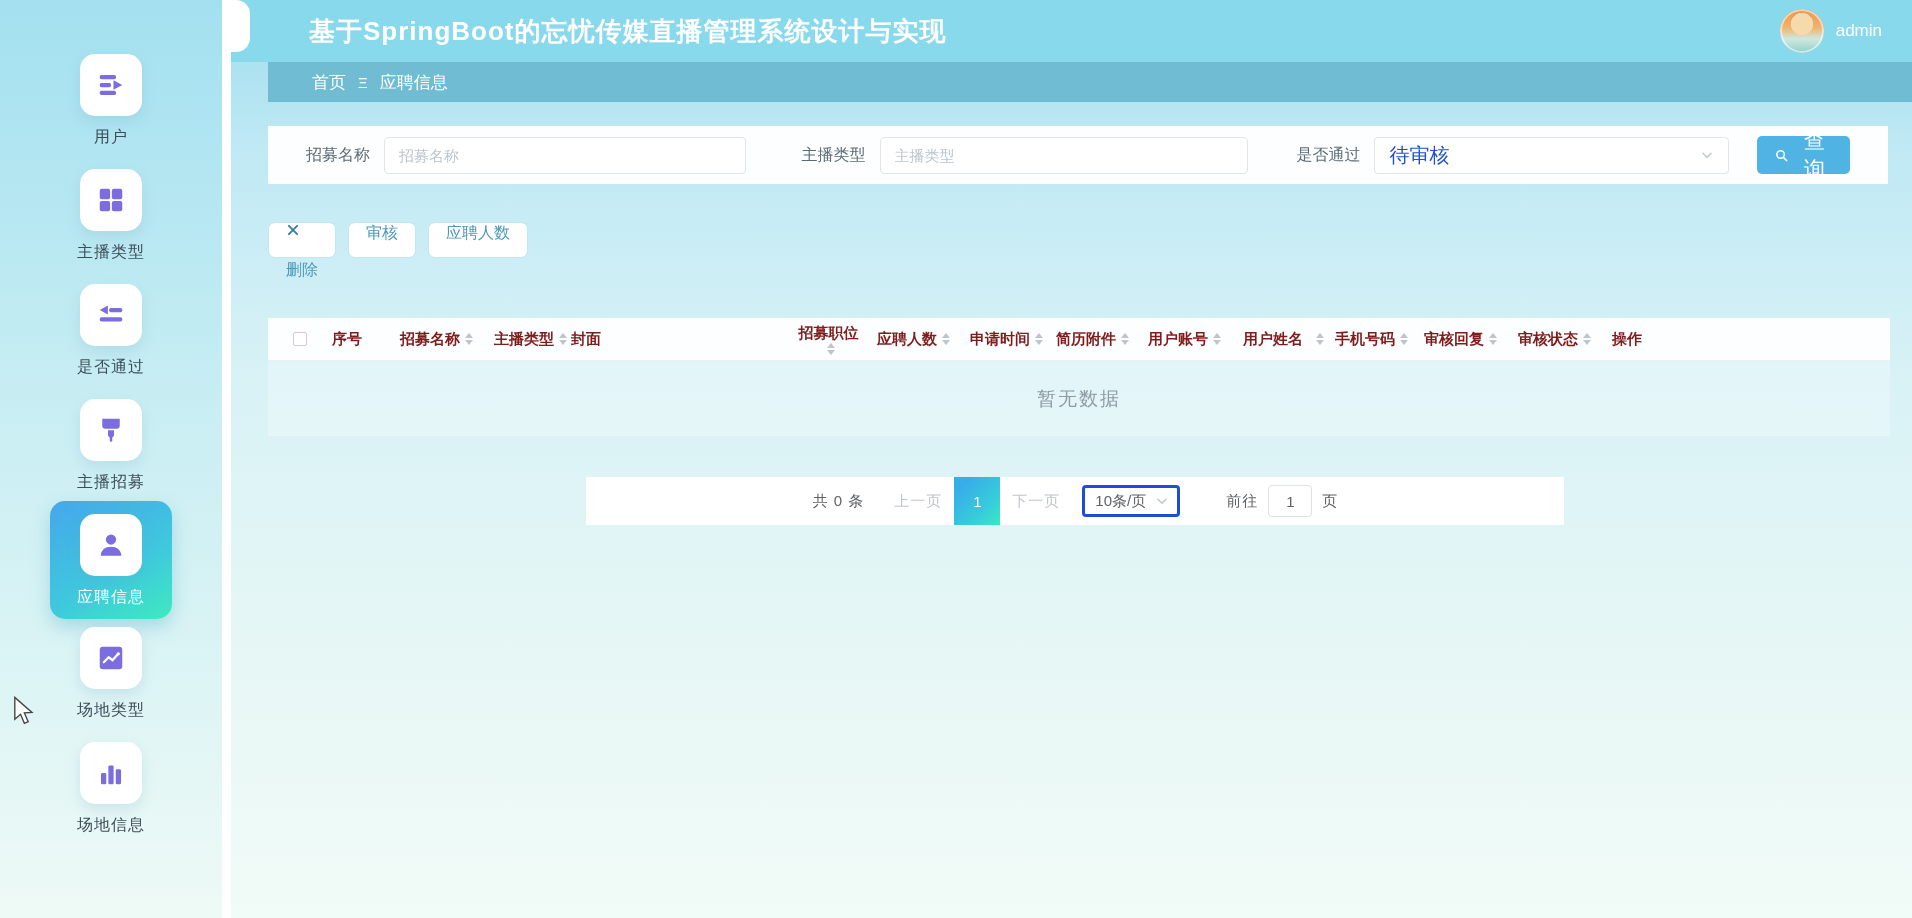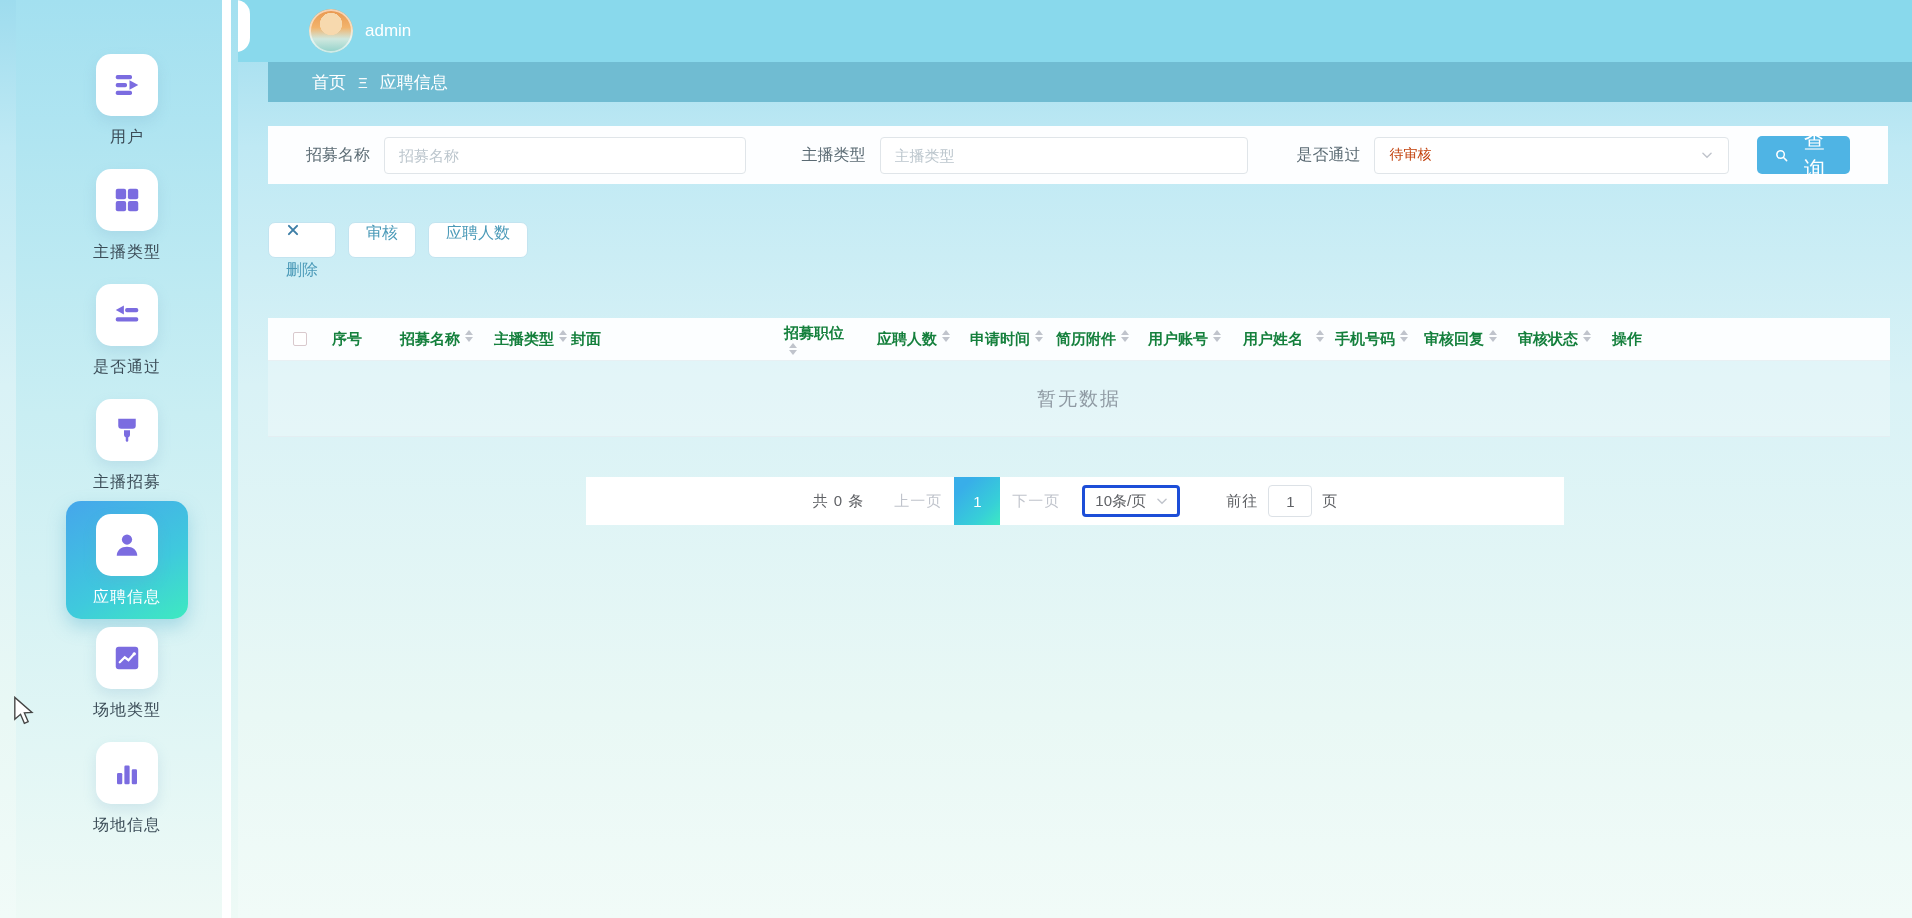--- a/index.html
+++ b/index.html
@@ -3,21 +3,21 @@
 <meta charset="utf-8">
 <style>
   * { margin:0; padding:0; box-sizing:border-box; }
   html,body { width:1912px; height:918px; overflow:hidden; }
   body { font-family:"Liberation Sans","DejaVu Sans",sans-serif; }
 
   #app { position:relative; width:1912px; height:918px;
     background:linear-gradient(180deg,#9edcee 0%,#bfe9f4 16%,#d9f2f6 42%,#e9f8f5 78%,#f1fbf8 100%); }
 
   
-  .sidebar { position:absolute; left:16px; top:0; width:222px; height:918px;
+  .sidebar { position:absolute; left:0; top:0; width:222px; height:918px;
     background:linear-gradient(180deg,#a3e0f0 0%,#c9eef3 45%,#eefaf6 100%); z-index:3; }
   .side-divider { position:absolute; left:222px; top:0; width:9px; height:918px; background:#ffffff; z-index:3; }
   .corner-deco { position:absolute; left:210px; top:0px; width:40px; height:52px; background:#ffffff; border-radius:14px; z-index:2; }
   .side-nav { display:flex; flex-direction:column; align-items:center; padding-top:54px; }
   .side-item { display:flex; flex-direction:column; align-items:center; margin-bottom:21px; cursor:pointer; }
   .icon-card { width:62px; height:62px; background:#ffffff; border-radius:15px;
     display:flex; align-items:center; justify-content:center;
     box-shadow:0 6px 14px rgba(110,160,195,.20); }
   .icon-card .icon { width:30px; height:30px; color:#7b6ce0; display:block; }
   .icon-card .icon svg { width:30px; height:30px; display:block; }
@@ -49,40 +49,40 @@
     display:flex; align-items:center; padding:0 38px; }
   .f-label { font-size:16px; color:#5b6b74; margin-right:14px; white-space:nowrap; }
   .f-input { height:37px; border:1px solid #e0e5e9; border-radius:4px; padding:0 14px;
     font-size:15px; color:#606266; background:#fff; outline:none;
     font-family:"Liberation Sans","DejaVu Sans",sans-serif; }
   .f-input::placeholder { color:#bcc6cd; }
   .w-recruit { width:400px; margin-right:56px; }
   .w-type { width:408px; margin-right:48px; }
   .f-select { width:392px; height:37px; border:1px solid #e0e5e9; border-radius:4px;
     background:#fff; display:flex; align-items:center; padding:0 14px; cursor:pointer; margin-right:28px; }
-  .f-select .sel-value { flex:1; font-size:14px; color:#c2410c; }
+  .f-select .sel-value { flex:1; font-size:20px; color:#1d4ed8; }
   .chev { width:14px; height:14px; color:#c0c4cc; }
   .chev svg { width:14px; height:14px; display:block; }
   .btn-query { height:38px; padding:0 17px; background:#4fb4e4; border:none; border-radius:5px;
     color:#fff; font-size:21px; display:flex; align-items:center; gap:7px; cursor:pointer;
     font-family:"Liberation Sans","DejaVu Sans",sans-serif; }
   .btn-query .q-icon { width:17px; height:17px; display:block; }
 
   
   .toolbar { margin:38px 0 0 37px; display:flex; gap:12px; }
   .tbtn { height:36px; padding:0 17px; background:#ffffff; border:1px solid #c3e4f0; border-radius:7px;
     color:#4b9ab8; font-size:16px; display:flex; align-items:flex-start; gap:23px; cursor:pointer;
     font-family:"Liberation Sans","DejaVu Sans",sans-serif;flex-direction:column; }
   .tbtn .x-icon { width:14px; height:14px; color:#3d7ea6; display:block; }
   .tbtn .x-icon svg { width:14px; height:14px; display:block; }
 
   
   .table-wrap { margin:60px 22px 0 37px; }
   .thead { display:flex; align-items:center; height:43px; background:#fcfeff; border-bottom:1px solid #e8f0f3; }
-  .th { display:flex; align-items:flex-start; font-size:15px; font-weight:bold; color:#15803d; padding-left:4px; }
+  .th { display:flex; align-items:center; font-size:15px; font-weight:bold; color:#7f1d1d; padding-left:4px; }
   .th:nth-child(1){ width:60px; justify-content:center; }
   .th:nth-child(2){ width:68px; }
   .th:nth-child(3){ width:94px; }
   .th:nth-child(4){ width:77px; }
   .th:nth-child(5){ width:213px; }
   .th:nth-child(6){ width:93px;flex-direction:column; }
   .th:nth-child(7){ width:93px; }
   .th:nth-child(8){ width:86px; }
   .th:nth-child(9){ width:92px; }
   .th:nth-child(10){ width:95px; }
@@ -234,20 +234,21 @@
     </div>
     <div class="side-label">场地信息</div>
   </div>
 </div>
   </div>
   <div class="side-divider"></div>
 
   <div class="content">
 
     <div class="topbar">
+      <div class="page-title">基于SpringBoot的忘忧传媒直播管理系统设计与实现</div>
       <div class="user-box">
         <div class="avatar"></div>
         <div class="username">admin</div>
       </div>
     </div>
 
     <div class="breadcrumb">
       <span>首页</span>
       <span class="crumb-sep">Ξ</span>
       <span>应聘信息</span>

